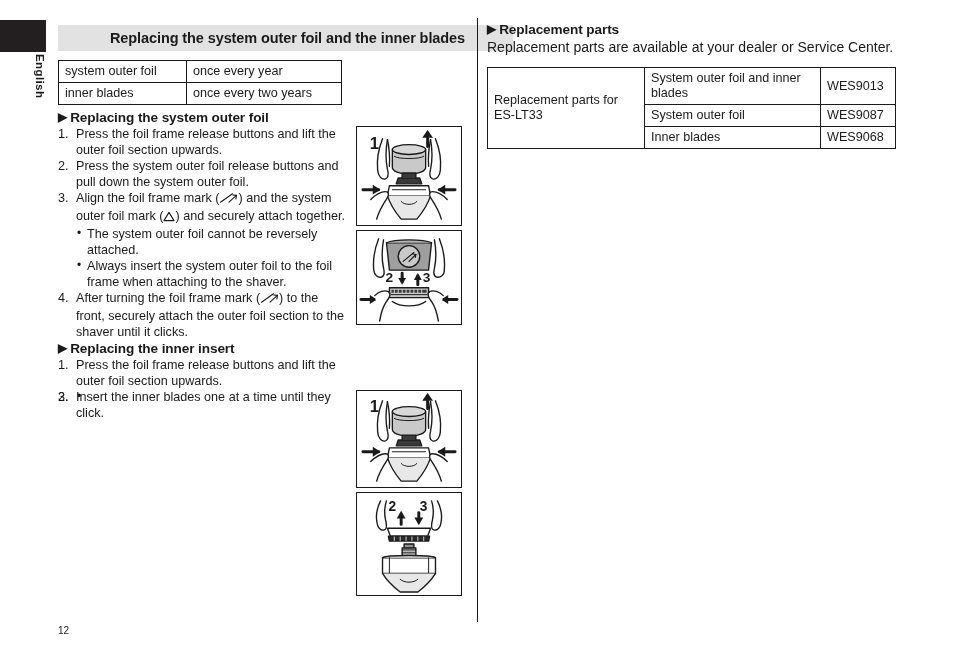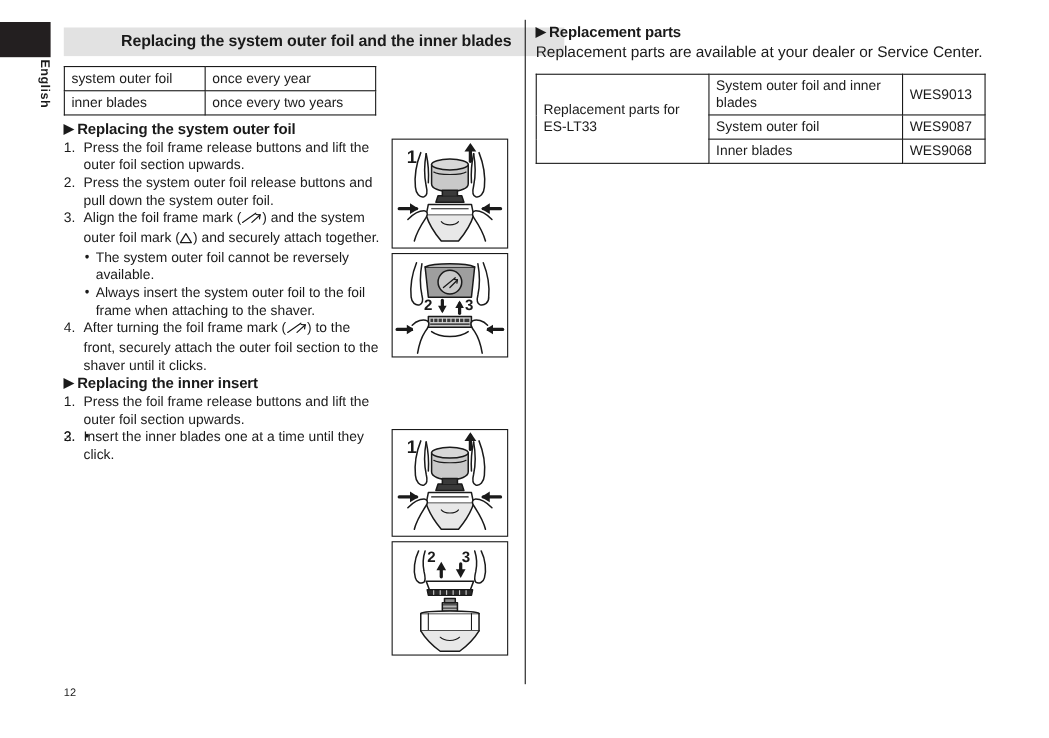--- a/index.html
+++ b/index.html
@@ -204,21 +204,21 @@
                 <path d="M10.0 10.2 L17.4 3.4"></path>
                 <path d="M17.4 3.4 L13.8 3.0"></path>
                 <path d="M17.4 3.4 L16.9 7.0"></path>
               </g>
             </svg></span><span>) and the system outer foil mark (</span><span class="mark-tri"><svg width="12" height="11" viewBox="0 0 12 11" aria-hidden="true">
               <path d="M6 1.4 L11 9.6 L1 9.6 Z" fill="none" stroke="#1a1a1a" stroke-width="1.1" stroke-linejoin="round"></path>
             </svg></span><span>) and securely attach together.</span></span>
       <ul class="bullets">
         <li>
           <span class="dot">•</span>
-          <span>The system outer foil cannot be reversely available.</span>
+          <span>The system outer foil cannot be reversely attached.</span>
         </li>
         <li>
           <span class="dot">•</span>
           <span>Always insert the system outer foil to the foil frame when attaching to the shaver.</span>
         </li>
       </ul>
     </li>
     <li>
       <span class="num">4.</span>
       <span><span>After turning the foil frame mark (</span><span class="mark-frame"><svg width="19" height="12" viewBox="0 0 19 12" aria-hidden="true">

